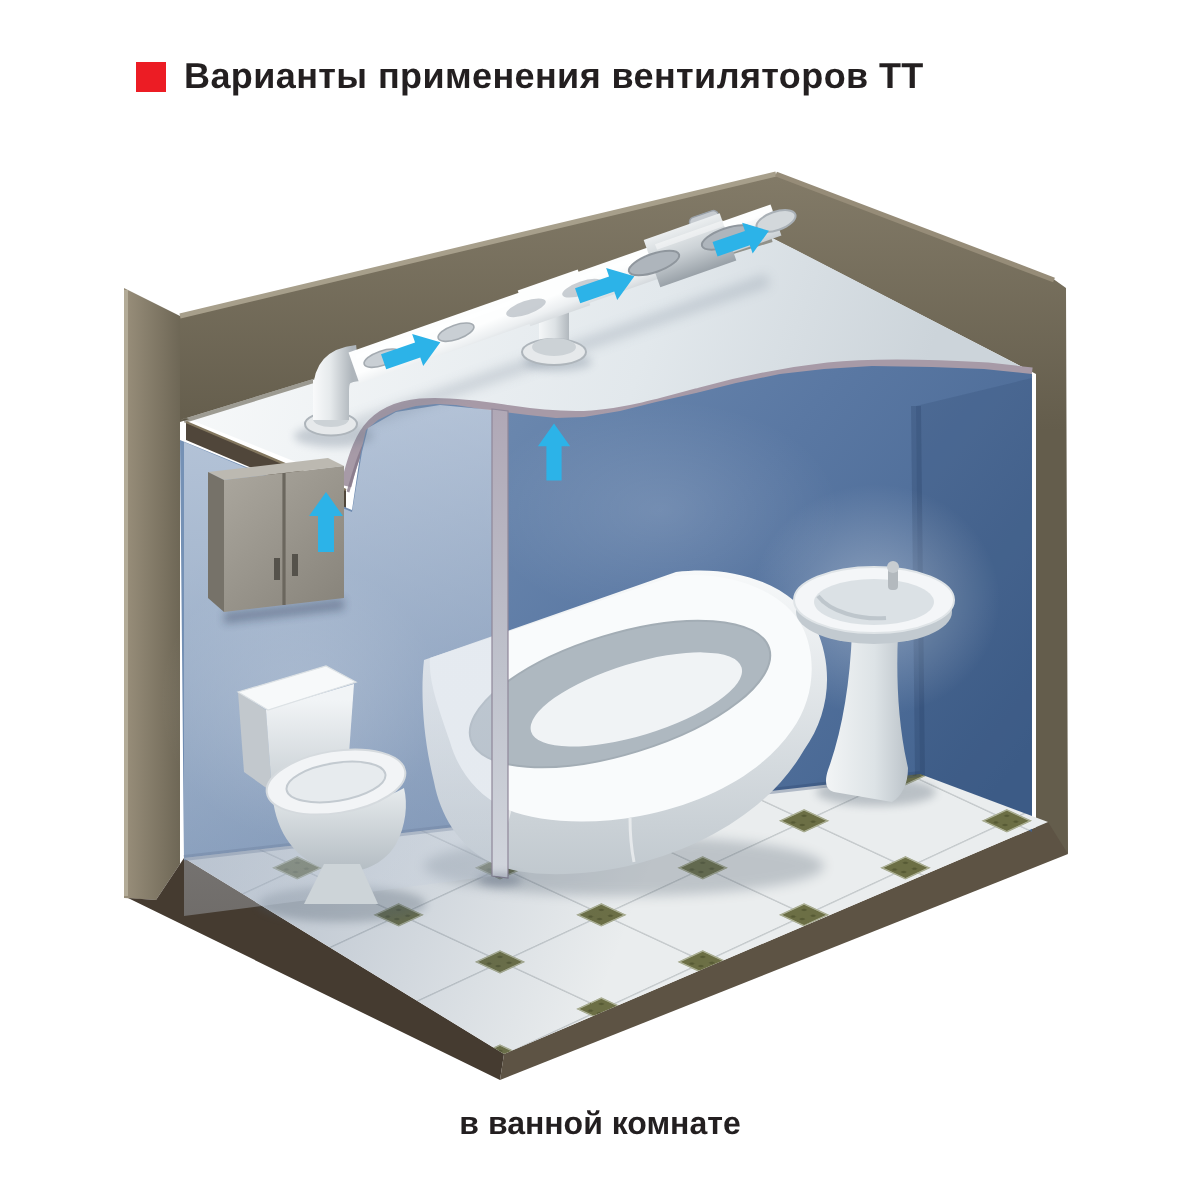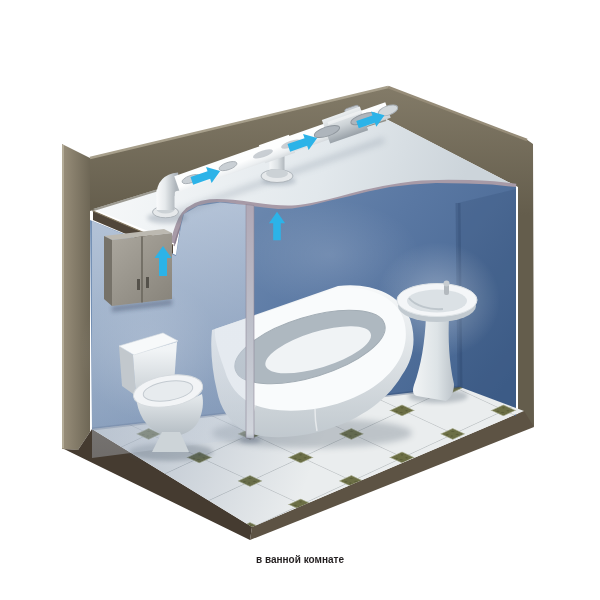--- a/index.html
+++ b/index.html
@@ -2,21 +2,21 @@
 <html><head>
 <meta charset="utf-8">
 <style>
   html,body{margin:0;padding:0;background:#ffffff;}
   .stage{position:relative;width:600px;height:600px;background:#ffffff;overflow:hidden;
          font-family:"Liberation Sans",sans-serif;}
   .header{position:absolute;top:28px;left:68px;display:flex;align-items:center;gap:9px;}
   .bullet-svg{width:15px;height:15px;flex:0 0 auto;display:block;}
   .page-title{margin:0;font-size:18px;font-weight:bold;color:#231f20;letter-spacing:.2px;white-space:nowrap;}
   .caption{position:absolute;top:554px;left:0;width:600px;text-align:center;
-           font-size:10px;font-weight:bold;color:#231f20;}
+           font-size:16px;font-weight:bold;color:#231f20;}
   .scene-svg{position:absolute;top:0;left:0;}
 </style>
 </head>
 <body>
 
 <div class="stage">
 
   <svg class="scene-svg" width="600" height="600" viewBox="0 0 600 600">
     <defs>
       <linearGradient id="gCeil" gradientUnits="userSpaceOnUse" x1="120" y1="140" x2="440" y2="250">
@@ -263,15 +263,21 @@
 
     <g>
       <use href="#arrowGlyph" transform="translate(206,176) rotate(-19)" fill="#2cb3e8"></use>
       <use href="#arrowGlyph" transform="translate(303,143) rotate(-19)" fill="#2cb3e8"></use>
       <use href="#arrowGlyph" transform="translate(371,120) rotate(-19) scale(0.95)" fill="#2cb3e8"></use>
       <use href="#arrowGlyph" transform="translate(277,226) rotate(-90) scale(0.95)" fill="#2cb3e8"></use>
       <use href="#arrowGlyph" transform="translate(163,261) rotate(-90)" fill="#2cb3e8"></use>
     </g>
   </svg>
 
+  <div class="header">
+    <svg class="bullet-svg" viewBox="0 0 15 15">
+      <rect x="0" y="0" width="15" height="15" fill="#ec1c24"></rect>
+    </svg>
+    <h1 class="page-title">Варианты применения вентиляторов ТТ</h1>
+  </div>
 
   <div class="caption">в ванной комнате</div>
 </div>
 
 </body></html>

